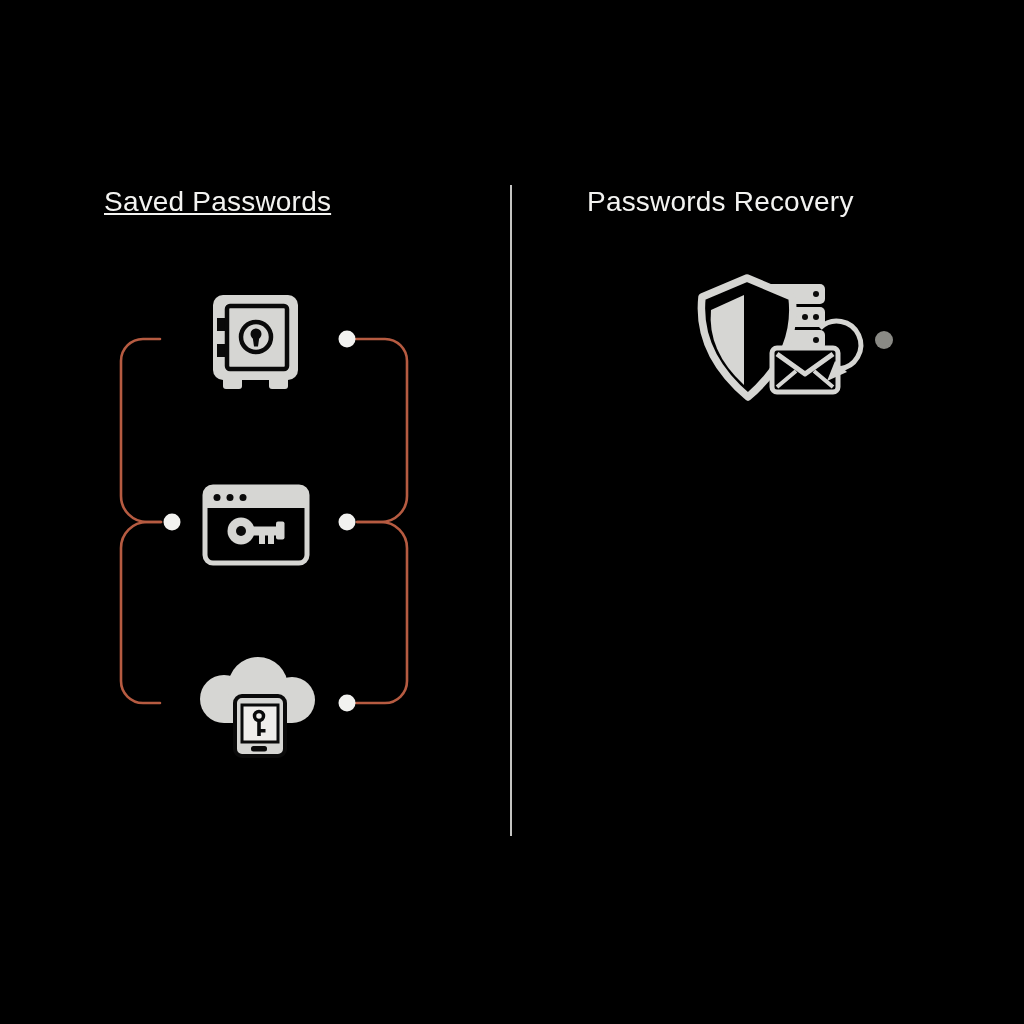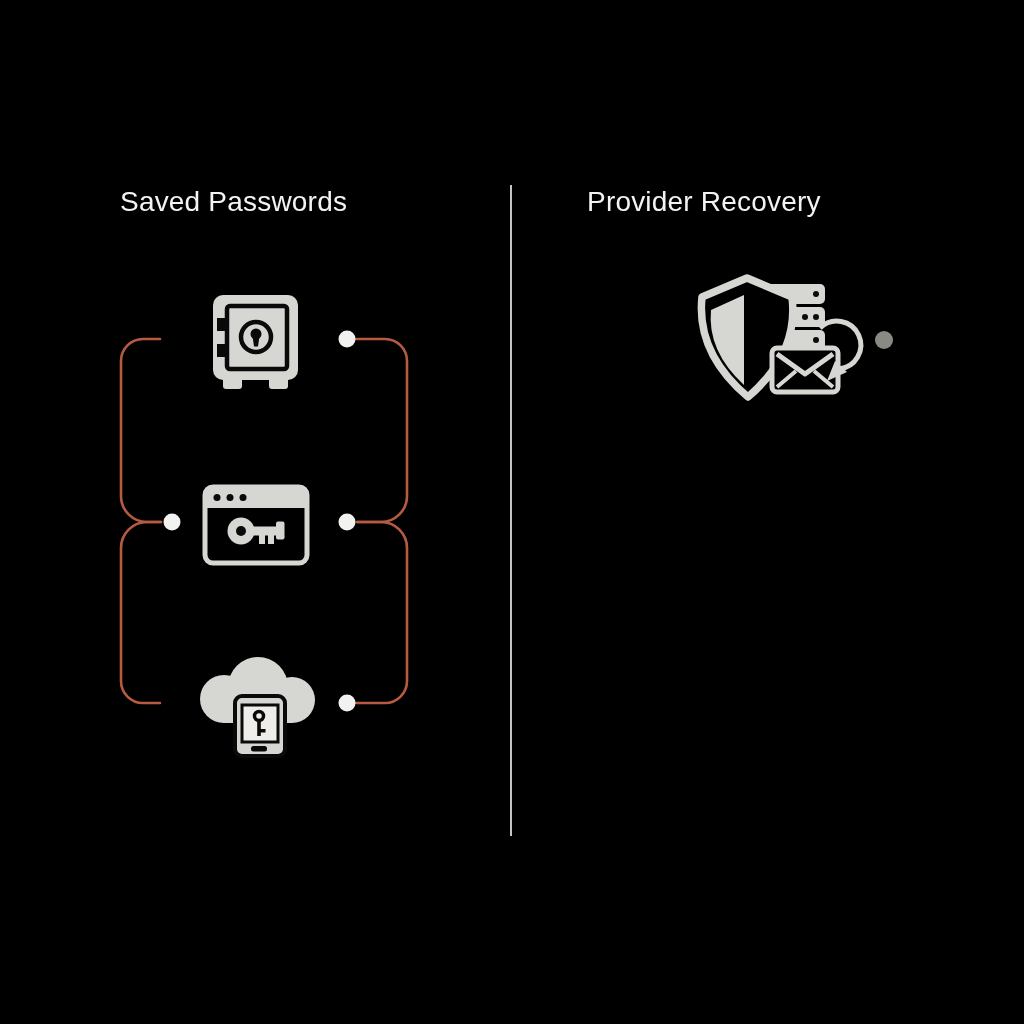--- a/index.html
+++ b/index.html
@@ -8,21 +8,21 @@
   }
   html,body{margin:0;padding:0;background:var(--bg);}
   .canvas{
     position:relative;width:1024px;height:1024px;background:var(--bg);
     overflow:hidden;font-family:"Liberation Sans",sans-serif;
   }
   .heading{
     position:absolute;top:186px;font-size:28px;line-height:32px;
     font-weight:400;color:var(--heading);letter-spacing:0.2px;white-space:nowrap;
   }
-  .heading.left{left:120px;}
+  .heading.left{left:104px;text-decoration:underline;}
   .heading.right{left:587px;}
   .divider{
     position:absolute;left:510px;top:185px;width:2px;height:651px;
     background:var(--divider);
   }
   svg.diagram{position:absolute;left:0;top:0;}
   .fi{fill:var(--icon);}
   .fd{fill:var(--icon-dark);}
   .fb{fill:var(--bg);}
   .si{stroke:var(--icon);}
@@ -30,21 +30,21 @@
   .brace{stroke:var(--accent);stroke-width:2.6;fill:none;stroke-linecap:round;}
   .dot{fill:var(--dot);}
   .dot-muted{fill:var(--dot-muted);}
 </style>
 </head>
 <body>
 
 <div class="canvas">
 
   <div class="heading left">Saved Passwords</div>
-  <div class="heading right">Provider Recovery</div>
+  <div class="heading right">Passwords Recovery</div>
   <div class="divider"></div>
 
   <svg class="diagram" width="1024" height="1024" viewBox="0 0 1024 1024">
 
     <g>
       <path class="brace" d="M 160 339 H 143 A 22 22 0 0 0 121 361 V 496 A 26 26 0 0 0 147 522 H 161"></path>
       <path class="brace" d="M 161 522 H 147 A 26 26 0 0 0 121 548 V 681 A 22 22 0 0 0 143 703 H 160"></path>
     </g>
 
     <g>

